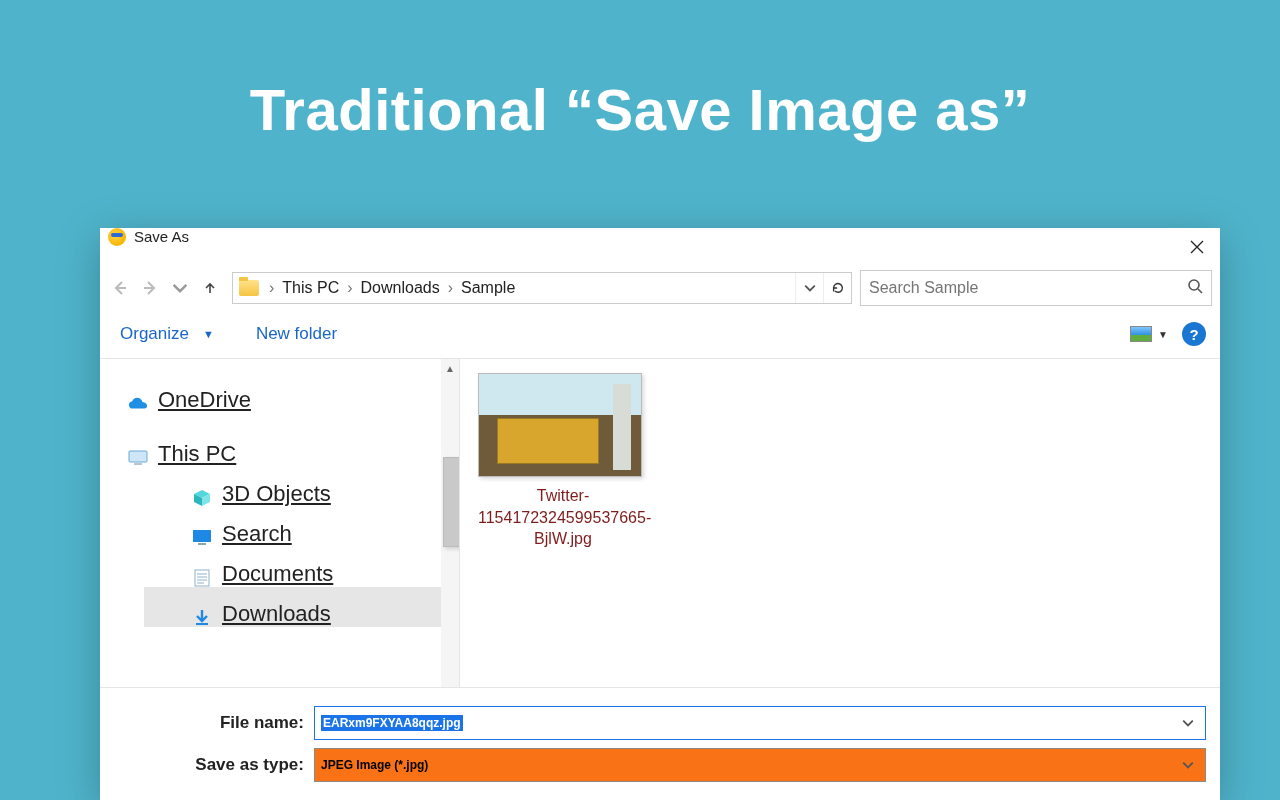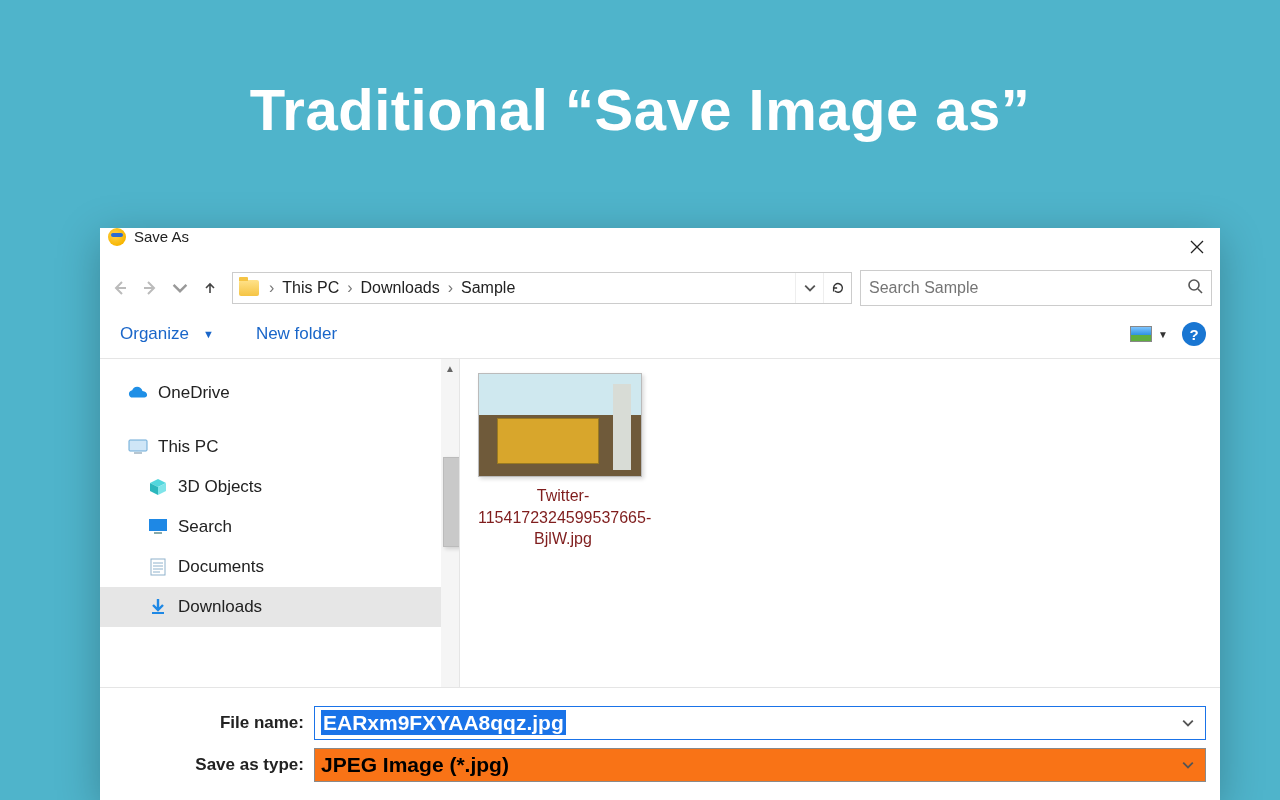--- a/index.html
+++ b/index.html
@@ -143,28 +143,29 @@
     position:absolute; right:0; top:0; width:18px; height:100%;
     background:#f5f5f5;
   }
   .tree .scrollbar .up, .tree .scrollbar .down {
     height:18px;display:flex;align-items:center;justify-content:center;color:#666;font-size:10px;
   }
   .tree .scrollbar .thumb {
     position:absolute; left:2px; right:2px; top:98px; height:90px; background:#c9c9c9;
   }
   .tree-item {
-    display:flex; align-items:center; gap:10px;
+    display:flex; align-items:flex-end; gap:10px;
     height: 40px;
     padding-left: 28px;
-    font-size: 17px;
+    font-size: 22px;
     color:#222;
     cursor:pointer;
-  }
-  .tree-item.indent { padding-left: 48px; }
+    text-decoration:underline;
+  }
+  .tree-item.indent { padding-left: 48px; margin-left: 44px; }
   .tree-item.selected { background:#e6e6e6; }
   .ico { width:20px; height:18px; display:flex;align-items:center;justify-content:center; }
   .ico-onedrive{ color:#0f78d4; }
   .ico-pc{ color:#4aa0e6; }
   .ico-cube{ color:#28c3c9; }
   .ico-desktop{ color:#1e88e5; }
   .ico-doc{ color:#7aa7c7; }
   .ico-down{ color:#1e88e5; }
   .content {
     flex:1; padding: 14px 18px;
@@ -188,21 +189,21 @@
   .form {
     border-top:1px solid #e5e5e5;
     background:#fff;
     padding: 10px 14px 18px;
     font-weight: bold;
   }
   .form-row { display:flex; align-items:center; margin-top:8px; }
   .form-row label { width: 200px; text-align:right; padding-right:10px; font-size:17px; color:#222;}
   .combo {
     flex:1; height:34px; border:1px solid #8a8a8a; background:#fff;
-    display:flex; align-items:center; padding:0 6px; font-size:21px; position:relative;
+    display:flex; align-items:center; padding:0 6px; font-size:12px; position:relative;
   }
   .combo.filename { border-color:#1a73e8; }
   .combo .value { flex:1; }
   .combo .sel {
     background:#1a73e8; color:#fff; padding:1px 2px;
   }
   .combo .dd {
     width:22px;height:100%;display:flex;align-items:center;justify-content:center;color:#555;
   }
   .combo.type { background:#f97316; }

